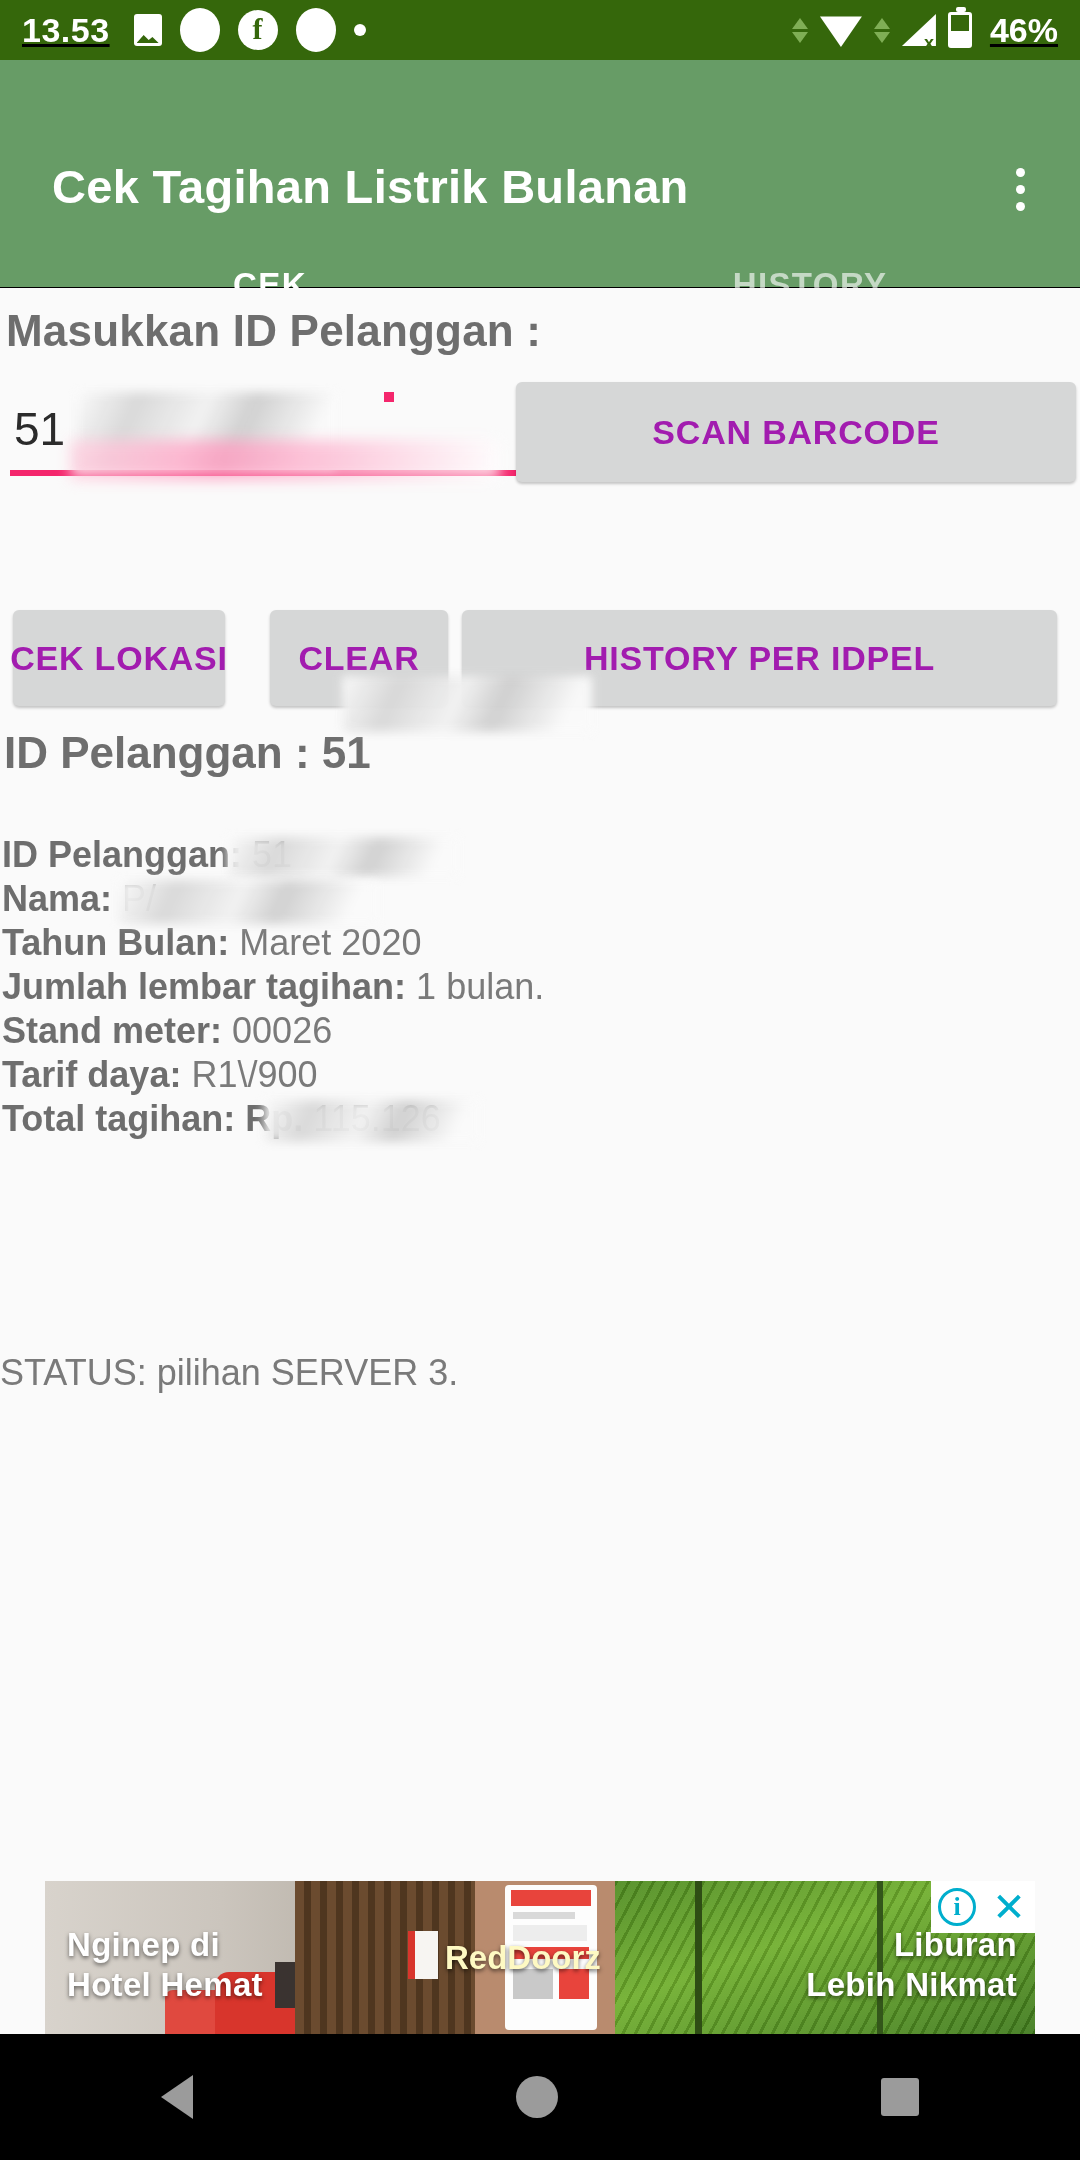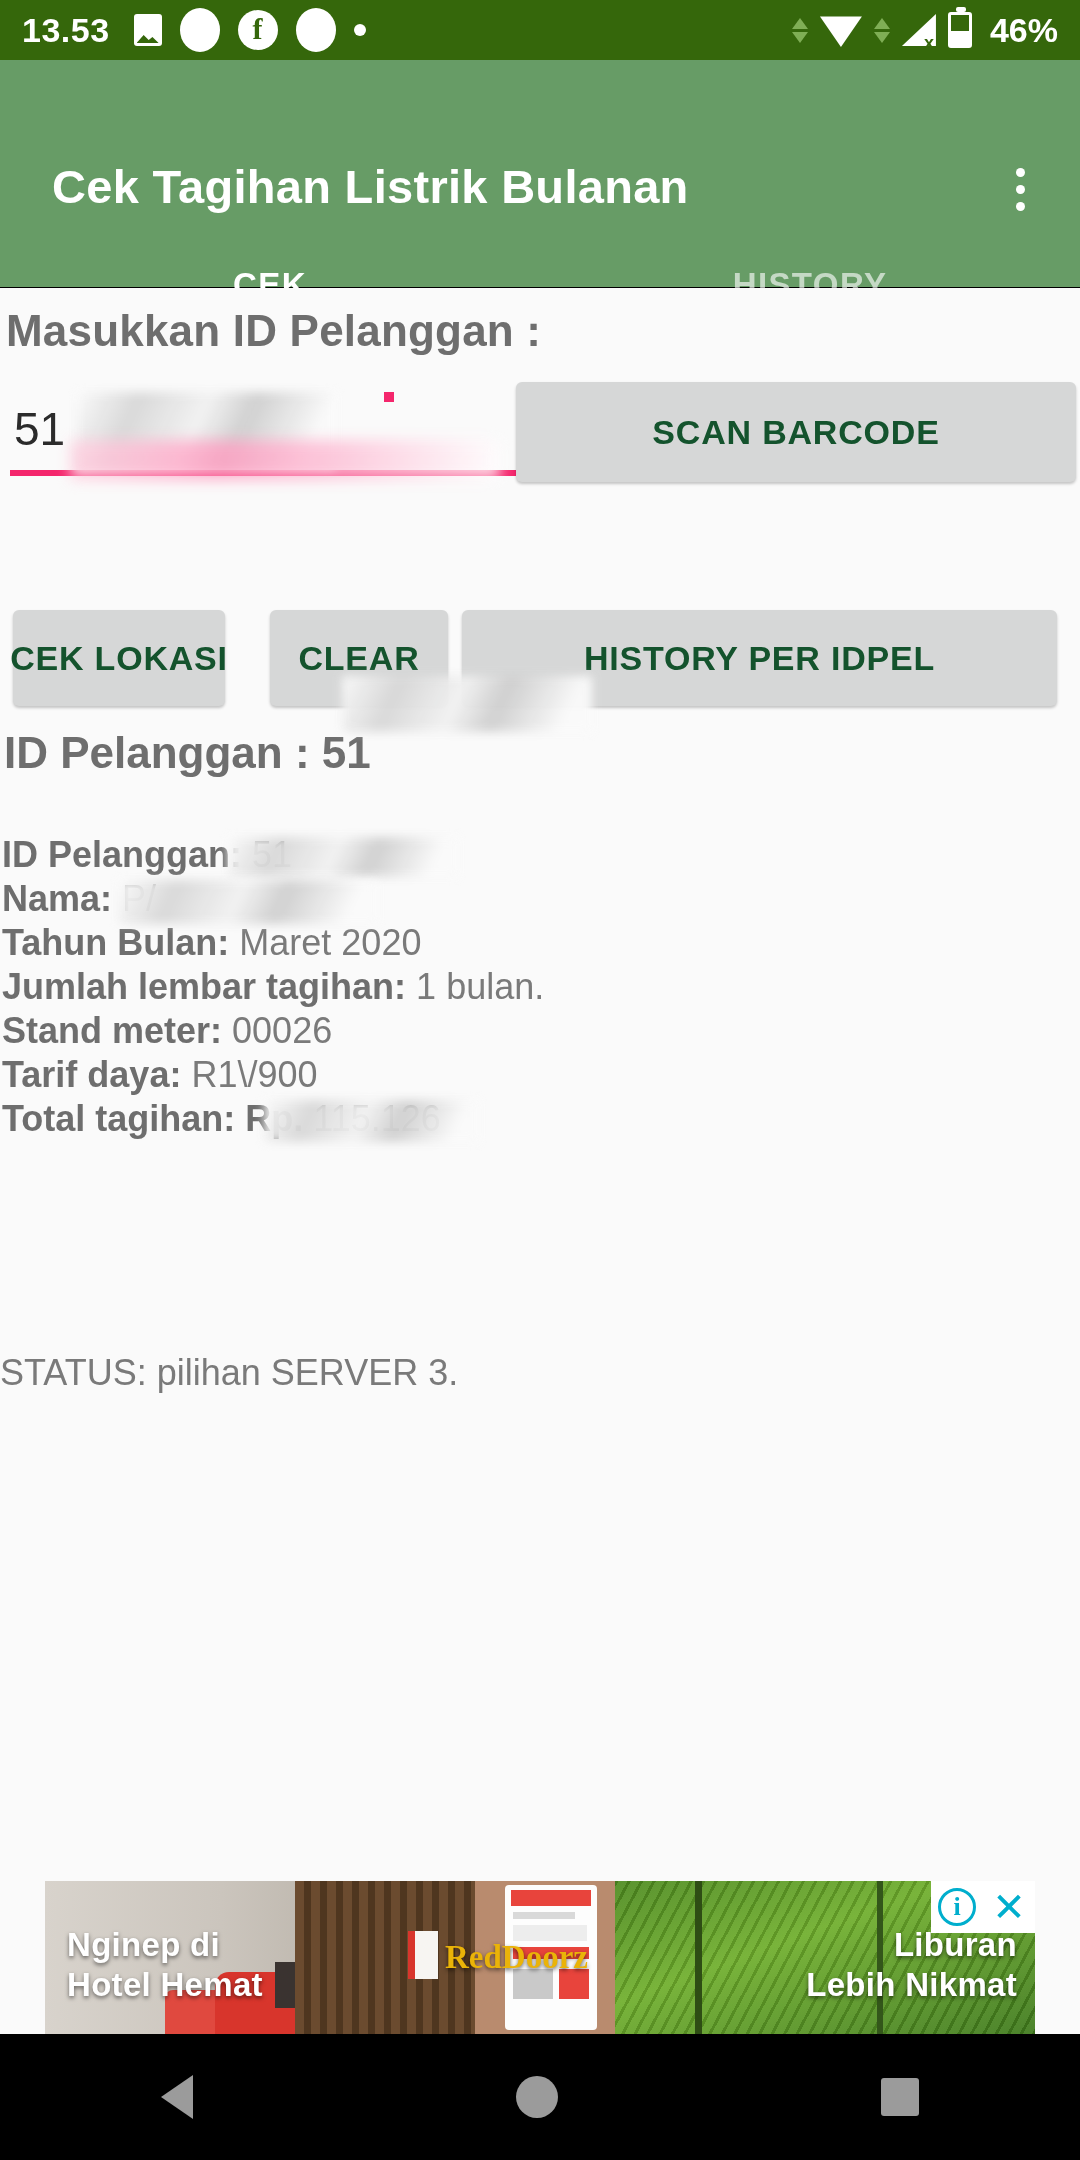--- a/index.html
+++ b/index.html
@@ -8,21 +8,21 @@
     background: #000;
     font-family: "Liberation Sans", sans-serif;
     overflow: hidden;
   }
   #screen { position: relative; width: 1080px; height: 2160px; background: #000; }
 
   
   .statusbar {
     position: absolute; top: 0; left: 0; width: 1080px; height: 60px;
     background: #35670b;
-    display: flex; align-items: center; padding: 0 22px;
+    display: flex; align-items: center; padding: 0 22px; text-decoration: underline;
   }
   .status-time {
     color: #fff; font-size: 34px; font-weight: 600; letter-spacing: .5px;
     margin-right: 24px;
   }
   .status-left-icons { display: flex; align-items: center; gap: 18px; flex: 1; }
   .status-right-icons { display: flex; align-items: center; gap: 12px; }
   .ic-image {
     width: 28px; height: 32px; background: #fff; border-radius: 3px;
     position: relative;
@@ -133,21 +133,21 @@
   .redact-input { left: 66px; top: 4px; width: 260px; height: 78px; }
   .redact-input-2 {
     left: 60px; top: 52px; width: 430px; height: 40px;
     background: linear-gradient(100deg,#ffd3e2 0%, #ff9dc1 35%, #fdbcd4 60%, #ffffff 100%);
     filter: blur(7px); opacity: .8;
   }
   .pink-tick { position: absolute; left: 374px; top: 4px; width: 10px; height: 10px; background: #f4266c; }
 
   .btn {
     background: #d6d7d7; border: none; border-radius: 6px;
-    color: #14532d; font-size: 34px; font-weight: 600; letter-spacing: .8px;
+    color: #a21caf; font-size: 34px; font-weight: 600; letter-spacing: .8px;
     display: flex; align-items: center; justify-content: center;
     box-shadow: 0 2px 3px rgba(0,0,0,0.22);
     white-space: nowrap; font-family: "Liberation Sans", sans-serif;
   }
   .btn-scan { position: absolute; left: 516px; top: 4px; width: 560px; height: 100px; }
 
   .btn-row { position: absolute; left: 0; width: 1080px; height: 96px; }
   .row-a { top: 216px; }
   .row-b { top: 322px; }
 
@@ -237,23 +237,22 @@
   }
   .ad-text {
     position: absolute; color: #fff; font-weight: 700; letter-spacing: .3px;
     text-shadow: 0 2px 4px rgba(0,0,0,0.55);
     line-height: 40px; font-size: 33px;
   }
   .ad-text-left  { left: 22px; top: 44px; }
   .ad-text-right { right: 18px; top: 44px; text-align: right; }
   .ad-brand {
     position: absolute; left: 400px; top: 58px;
-    color: #eab308; font-size: 33px; font-weight: 700;
+    color: #fef9c3; font-size: 33px; font-weight: 700;
     text-shadow: 0 2px 4px rgba(0,0,0,0.6);
-    font-family: Liberation Serif, serif;
   }
   .ad-brand-mark {
     position: absolute; left: 363px; top: 50px; width: 30px; height: 48px;
     background: #f7f5f2; border-left: 7px solid #d8352c;
   }
   .ad-ctrl {
     position: absolute; top: 0; height: 52px; background: #ffffff;
     display: flex; align-items: center; justify-content: center;
   }
   .ad-info { right: 52px; width: 52px; }

